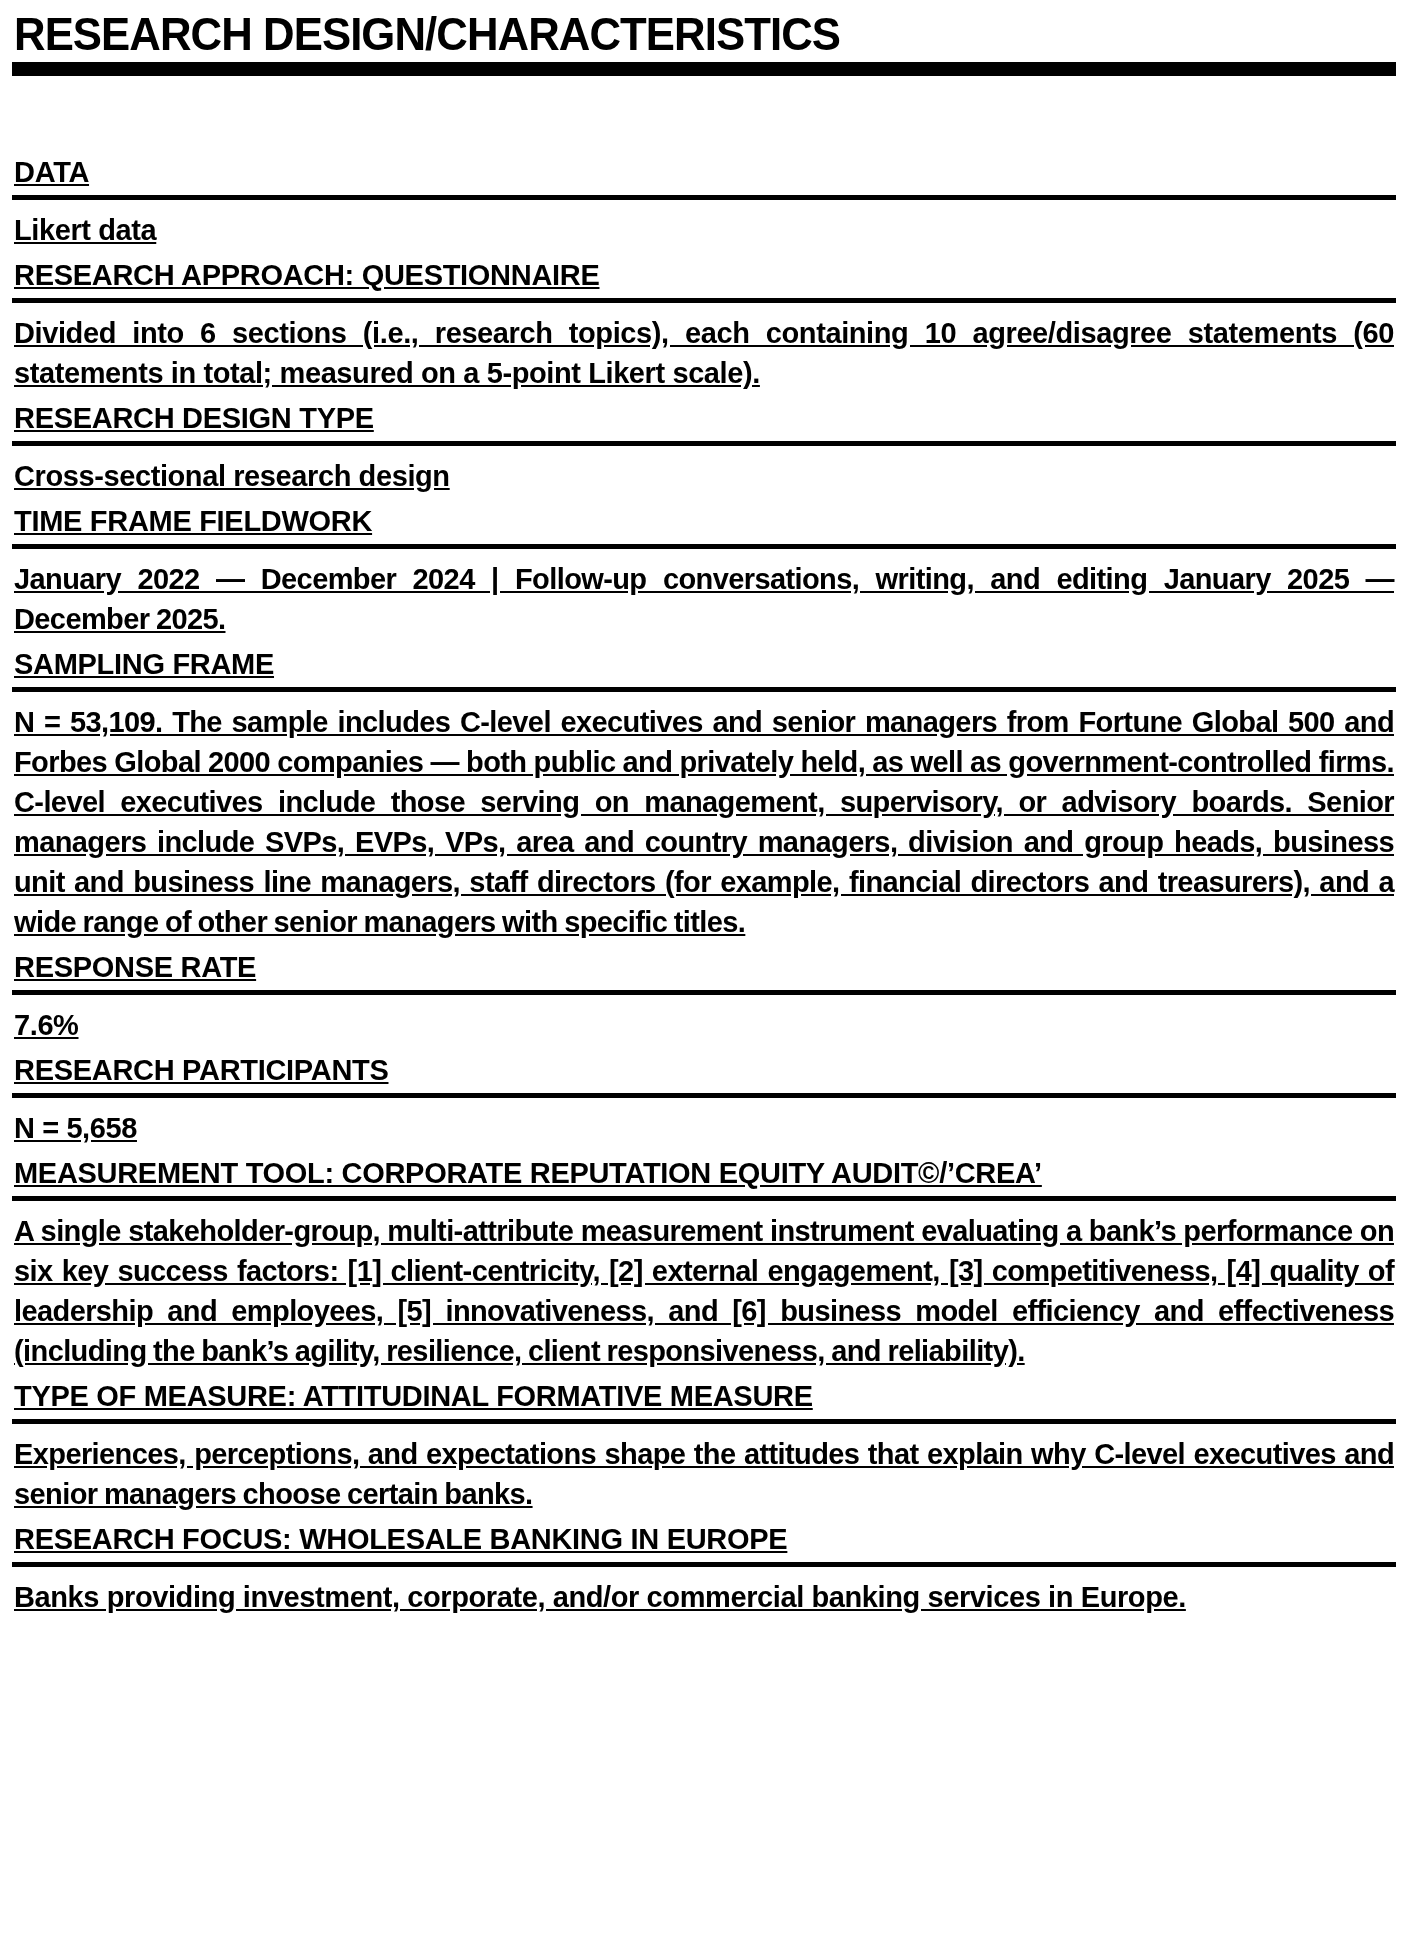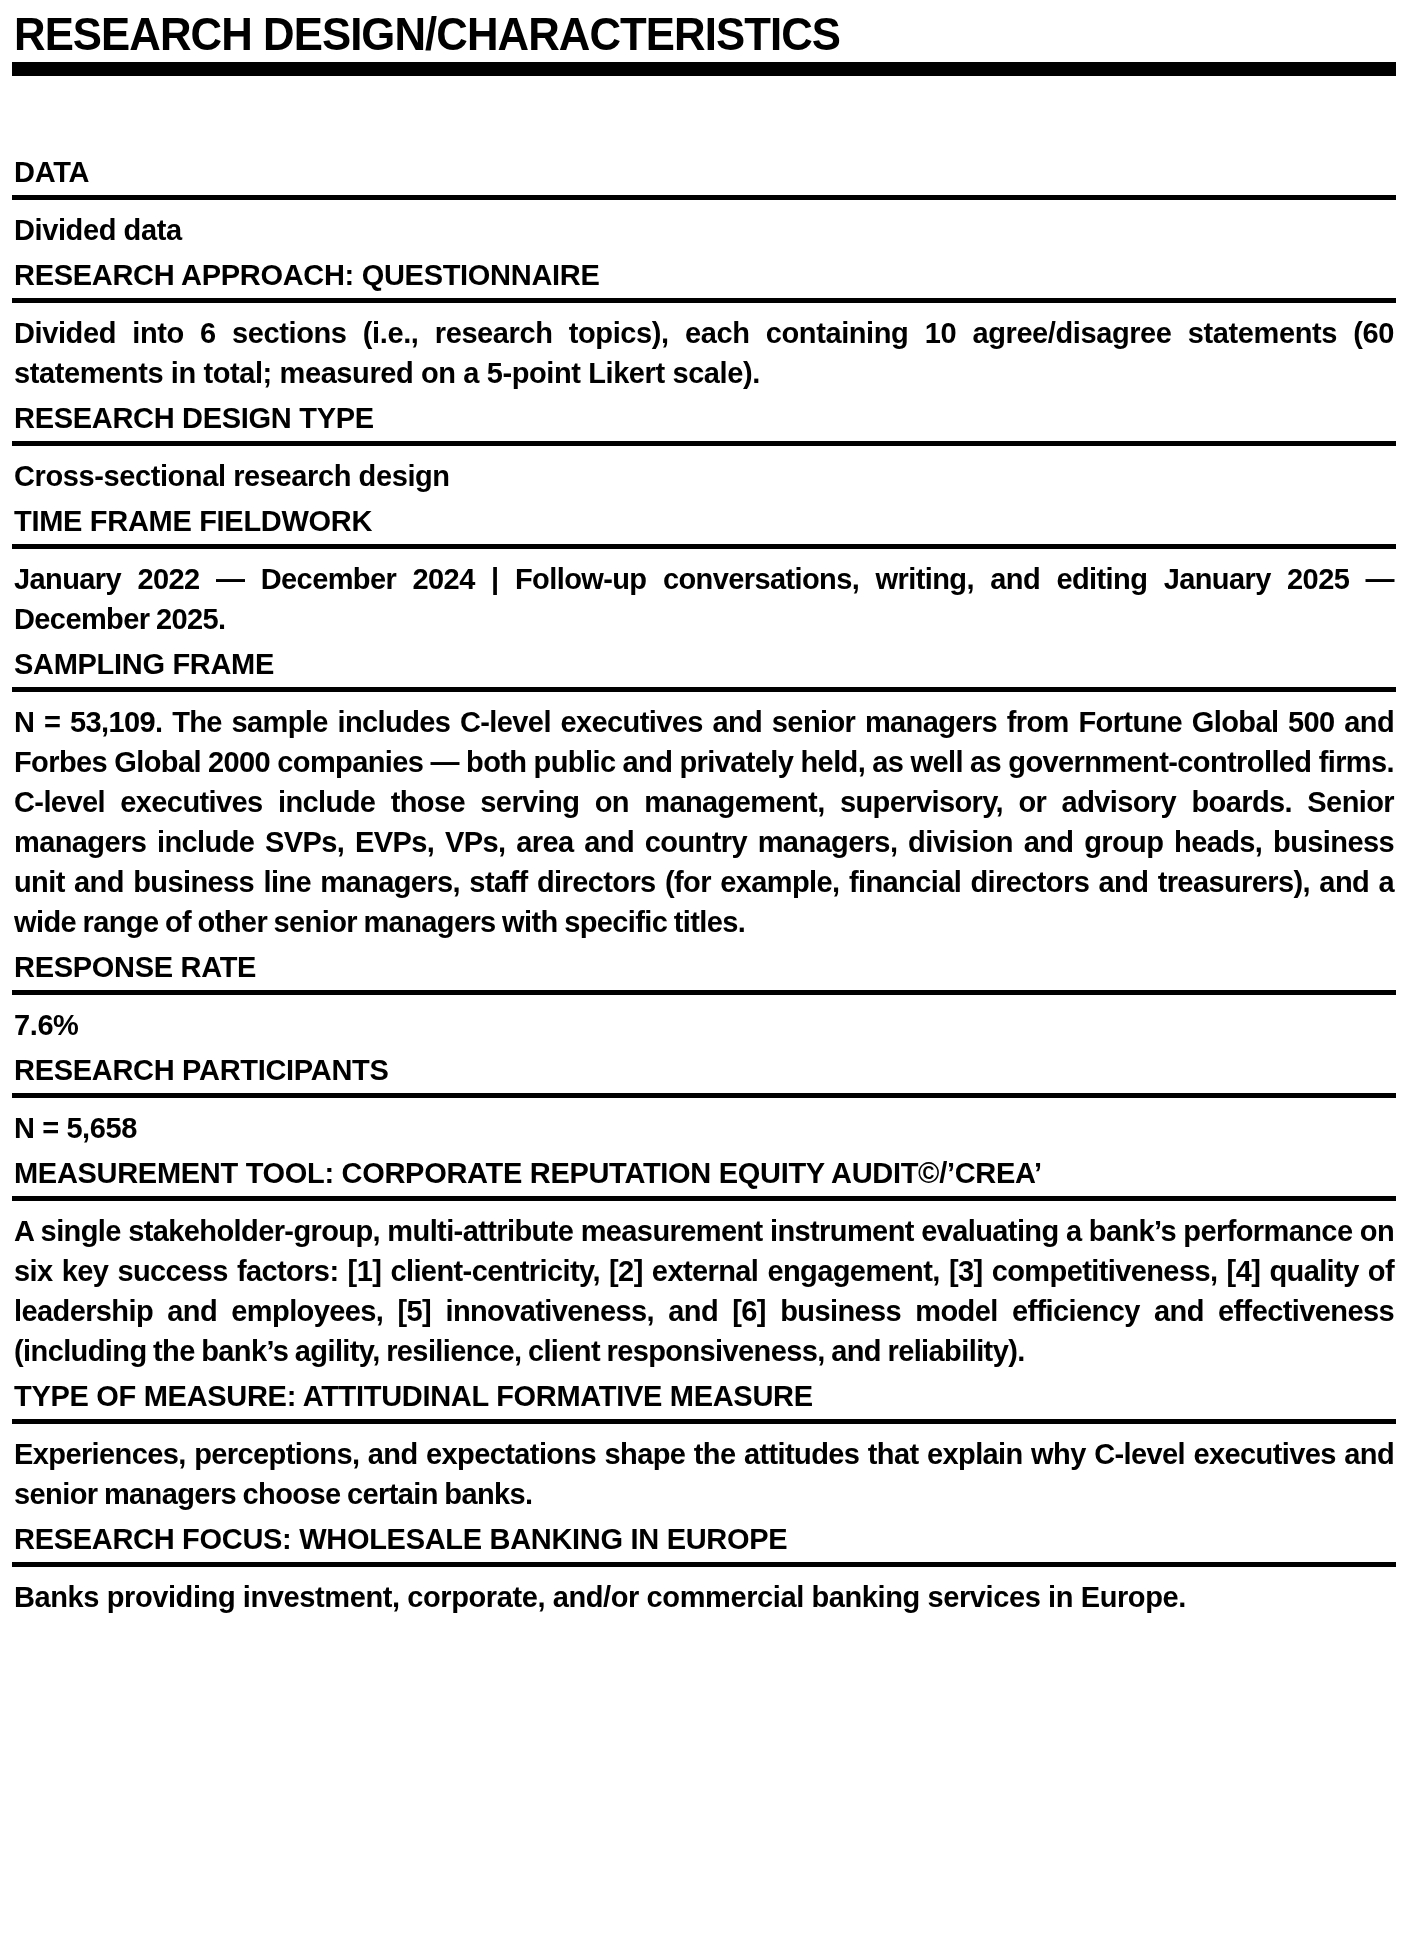--- a/index.html
+++ b/index.html
@@ -40,20 +40,21 @@
       top: 62px;
       width: 1384px;
       height: 14px;
       background: #000000;
     }
     .sections {
       position: absolute;
       left: 0;
       top: 153px;
       width: 1384px;
+      text-decoration: underline;
     }
     .section-head {
       font-size: 29px;
       line-height: 38px;
       padding: 0 2px;
       white-space: nowrap;
       letter-spacing: -0.3px;
     }
     .section-rule {
       height: 5px;
@@ -81,21 +82,21 @@
 
 <div class="page">
   <div class="title">RESEARCH DESIGN/CHARACTERISTICS</div>
   <div class="title-rule"></div>
 
   <div class="sections">
 
     <div class="section">
       <div class="section-head">DATA</div>
       <div class="section-rule"></div>
-      <div class="section-body">Divided data</div>
+      <div class="section-body">Likert data</div>
     </div>
 
     <div class="section">
       <div class="section-head">RESEARCH APPROACH: QUESTIONNAIRE</div>
       <div class="section-rule"></div>
       <div class="section-body">Divided into 6 sections (i.e., research topics), each containing 10 agree/disagree statements (60 statements in total; measured on a 5-point Likert scale).</div>
     </div>
 
     <div class="section">
       <div class="section-head">RESEARCH DESIGN TYPE</div>

